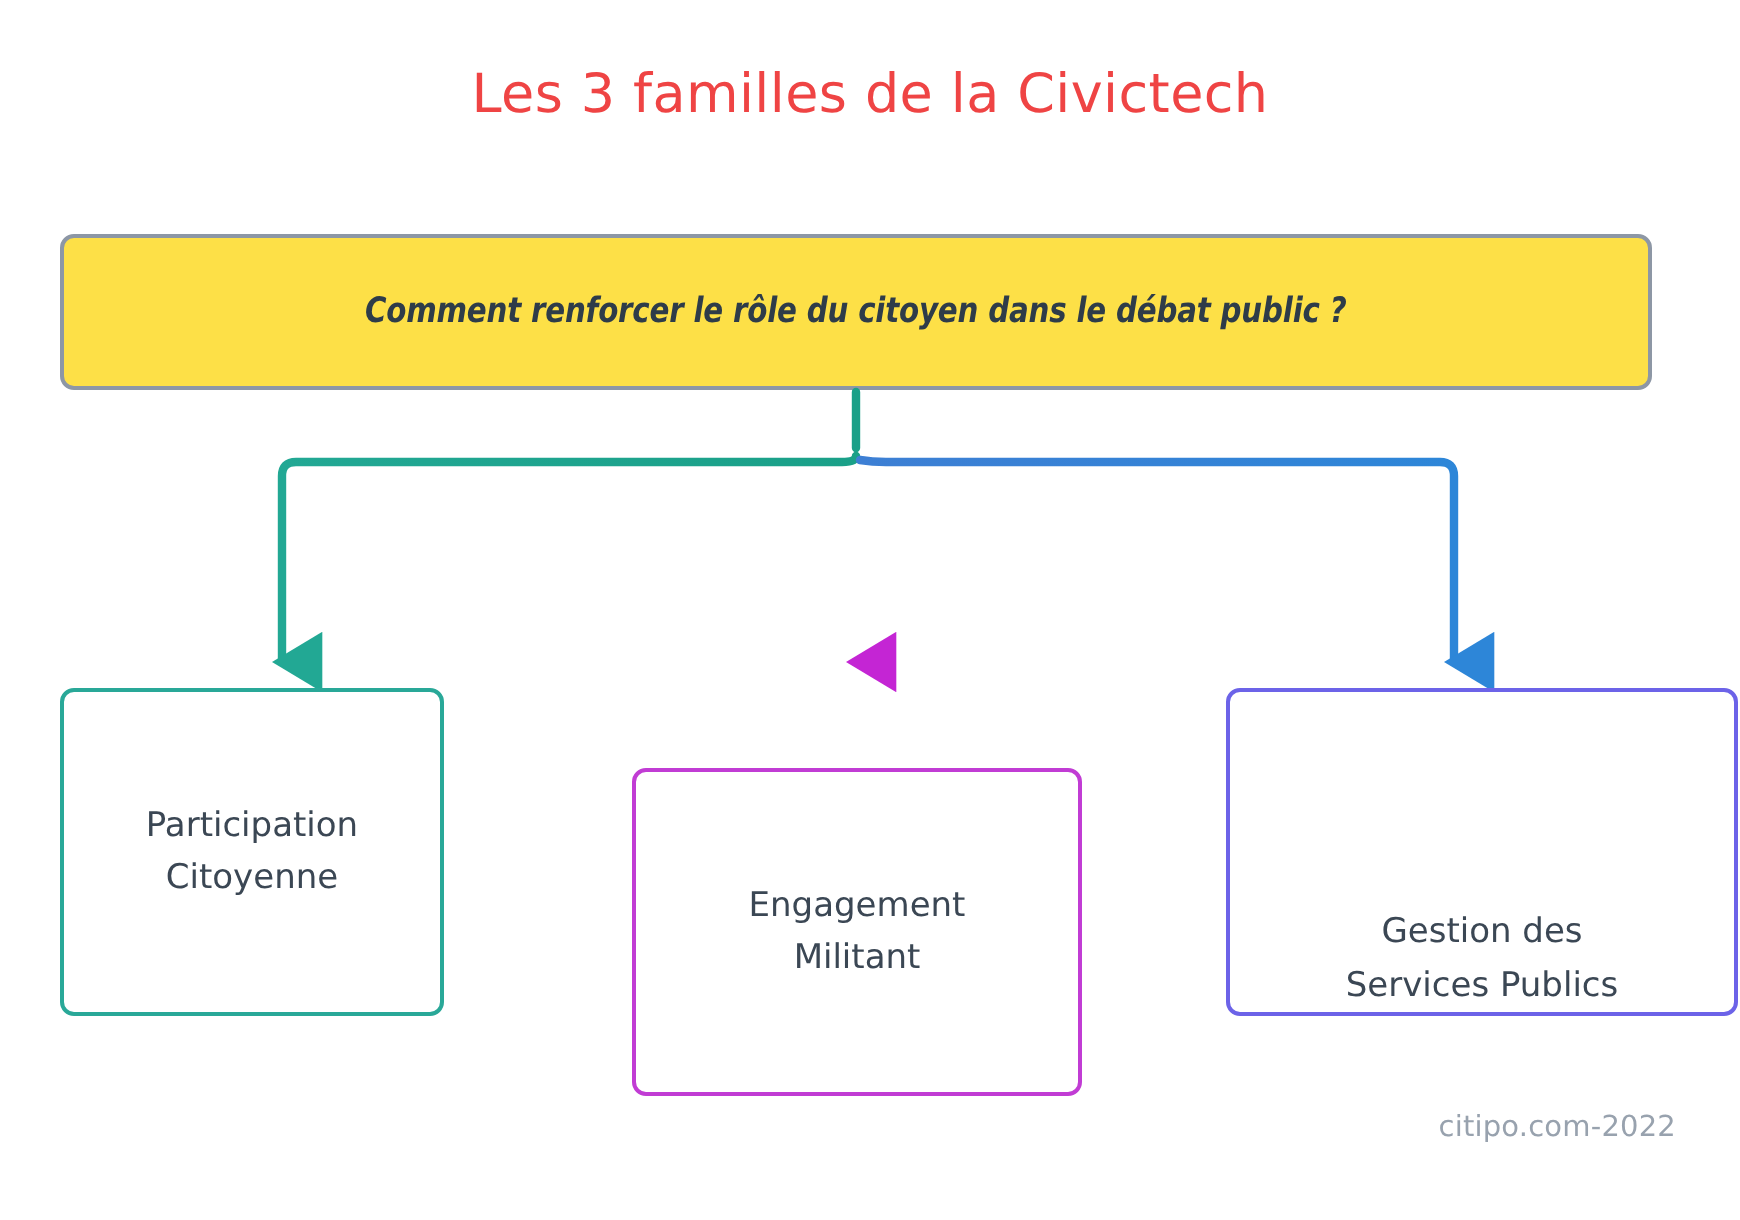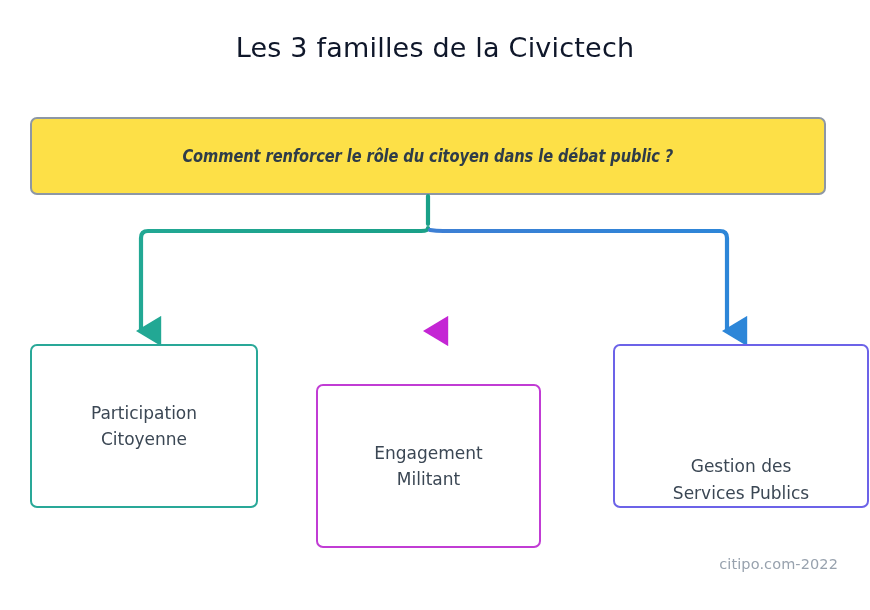--- a/index.html
+++ b/index.html
@@ -19,21 +19,21 @@
   
   #page-title {
     position: absolute;
     left: 0;
     top: 32px;
     width: 870px;
     text-align: center;
     font-family: "DejaVu Sans", sans-serif;
     font-size: 27px;
     font-weight: 400;
-    color: #0f172a;
+    color: #ef4444;
     letter-spacing: 0.2px;
     white-space: nowrap;
   }
 
   
   #question-box {
     position: absolute;
     left: 30px;
     top: 117px;
     width: 796px;
@@ -83,21 +83,21 @@
     text-align: center;
   }
   .family-label {
     font-family: "DejaVu Sans", sans-serif;
     font-size: 17px;
     font-weight: 400;
     color: #3b4754;
     line-height: 1.55;
     white-space: pre-line;
   }
-  #family-box-0 { left: 30px;  width: 228px; }
+  #family-box-0 { left: 30px;  width: 192px; }
   #family-box-1 { left: 316px; width: 225px; margin-top: 40px; }
   #family-box-2 { left: 613px; width: 256px; align-items: flex-end; }
 
   
   #footer-credit {
     position: absolute;
     right: 32px;
     top: 556px;
     font-family: "DejaVu Sans", sans-serif;
     font-size: 14.5px;

